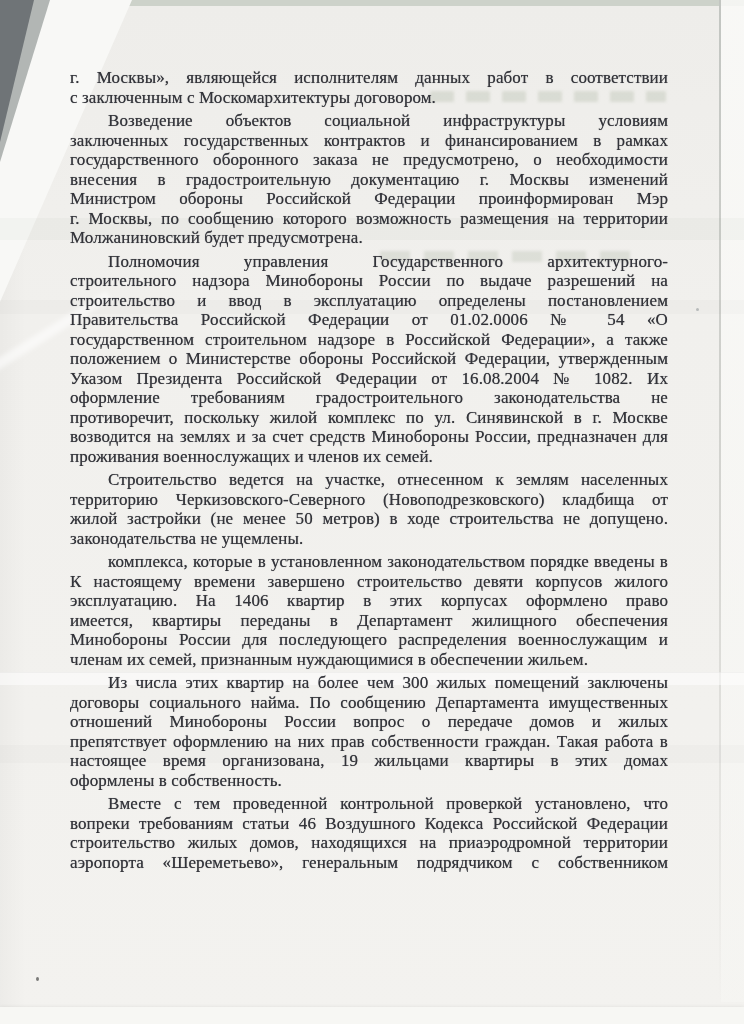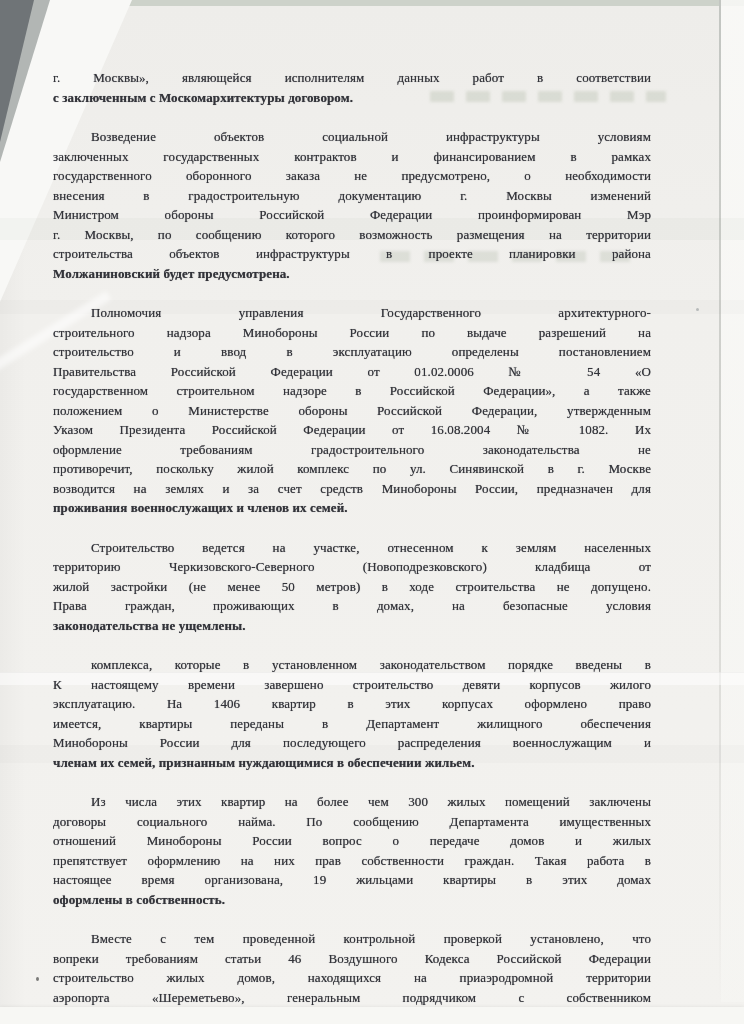--- a/index.html
+++ b/index.html
@@ -40,29 +40,29 @@
   
   .ghost{position:absolute;height:11px;filter:blur(1.4px);pointer-events:none;}
   .ghost-1{left:430px;top:91px;width:236px;opacity:.42;
     background:repeating-linear-gradient(90deg,rgba(146,160,134,0.55) 0 24px,rgba(146,160,134,0) 24px 36px);}
   .ghost-2{left:380px;top:251px;width:264px;opacity:.40;
     background:repeating-linear-gradient(90deg,rgba(150,162,140,0.55) 0 30px,rgba(150,162,140,0) 30px 44px);}
   .speck-1{position:absolute;left:36px;top:977px;width:3px;height:4px;border-radius:50%;background:#7a7a78;}
   .speck-2{position:absolute;left:696px;top:308px;width:3px;height:3px;border-radius:50%;background:#9aa0a2;opacity:.65;}
   
   .text{
-    position:absolute;left:53px;top:68px;width:598px;
-    font-size:13px;line-height:19.5px;color:#33343a;
+    position:absolute;left:70px;top:68px;width:598px;
+    font-size:17px;line-height:19.5px;color:#33343a;
     letter-spacing:0.1px;
     text-shadow:0 0 0.7px rgba(52,53,60,0.75);
   }
-  .para + .para{margin-top:20px;}
+  .para + .para{margin-top:4px;}
   .line{height:19.5px;overflow:hidden;text-align:justify;text-align-last:justify;}
   .line::after{content:"";display:inline-block;width:100%;height:0;}
-  .line.last{text-align:left;text-align-last:left;font-weight:bold;}
+  .line.last{text-align:left;text-align-last:left;}
   .line.last::after{content:none;}
   .para.indent .line:first-child{text-indent:38px;}
 </style>
 </head>
 <body style="background: rgb(205, 210, 202);">
 
 <div class="page">
   <div class="paper"></div>
 
   <div class="corner-bright"></div>
@@ -89,41 +89,39 @@
         <div class="line">г. Москвы», являющейся исполнителям данных работ в соответствии</div>
         <div class="line last">с заключенным с Москомархитектуры договором.</div>
       </div>
       <div class="para indent">
         <div class="line">Возведение объектов социальной инфраструктуры условиям</div>
         <div class="line">заключенных государственных контрактов и финансированием в рамках</div>
         <div class="line">государственного оборонного заказа не предусмотрено, о необходимости</div>
         <div class="line">внесения в градостроительную документацию г. Москвы изменений</div>
         <div class="line">Министром обороны Российской Федерации проинформирован Мэр</div>
         <div class="line">г. Москвы, по сообщению которого возможность размещения на территории</div>
-        <div class="line">строительства объектов инфраструктуры в проекте планировки района</div>
         <div class="line last">Молжаниновский будет предусмотрена.</div>
       </div>
       <div class="para indent">
         <div class="line">Полномочия управления Государственного архитектурного-</div>
         <div class="line">строительного надзора Минобороны России по выдаче разрешений на</div>
         <div class="line">строительство и ввод в эксплуатацию определены постановлением</div>
         <div class="line">Правительства Российской Федерации от 01.02.0006 № 54 «О</div>
         <div class="line">государственном строительном надзоре в Российской Федерации», а также</div>
         <div class="line">положением о Министерстве обороны Российской Федерации, утвержденным</div>
         <div class="line">Указом Президента Российской Федерации от 16.08.2004 № 1082. Их</div>
         <div class="line">оформление требованиям градостроительного законодательства не</div>
         <div class="line">противоречит, поскольку жилой комплекс по ул. Синявинской в г. Москве</div>
         <div class="line">возводится на землях и за счет средств Минобороны России, предназначен для</div>
         <div class="line last">проживания военнослужащих и членов их семей.</div>
       </div>
       <div class="para indent">
         <div class="line">Строительство ведется на участке, отнесенном к землям населенных</div>
         <div class="line">территорию Черкизовского-Северного (Новоподрезковского) кладбища от</div>
         <div class="line">жилой застройки (не менее 50 метров) в ходе строительства не допущено.</div>
-        <div class="line">Права граждан, проживающих в домах, на безопасные условия</div>
         <div class="line last">законодательства не ущемлены.</div>
       </div>
       <div class="para indent">
         <div class="line">комплекса, которые в установленном законодательством порядке введены в</div>
         <div class="line">К настоящему времени завершено строительство девяти корпусов жилого</div>
         <div class="line">эксплуатацию. На 1406 квартир в этих корпусах оформлено право</div>
         <div class="line">имеется, квартиры переданы в Департамент жилищного обеспечения</div>
         <div class="line">Минобороны России для последующего распределения военнослужащим и</div>
         <div class="line last">членам их семей, признанным нуждающимися в обеспечении жильем.</div>
       </div>

